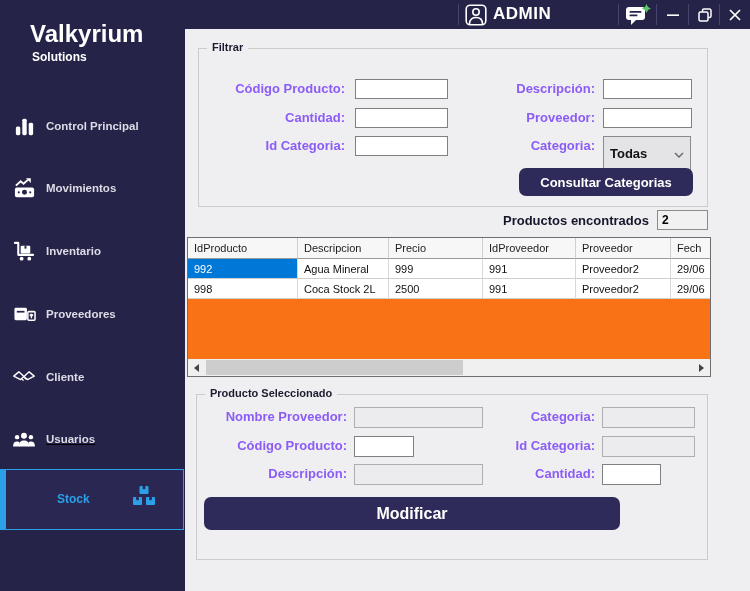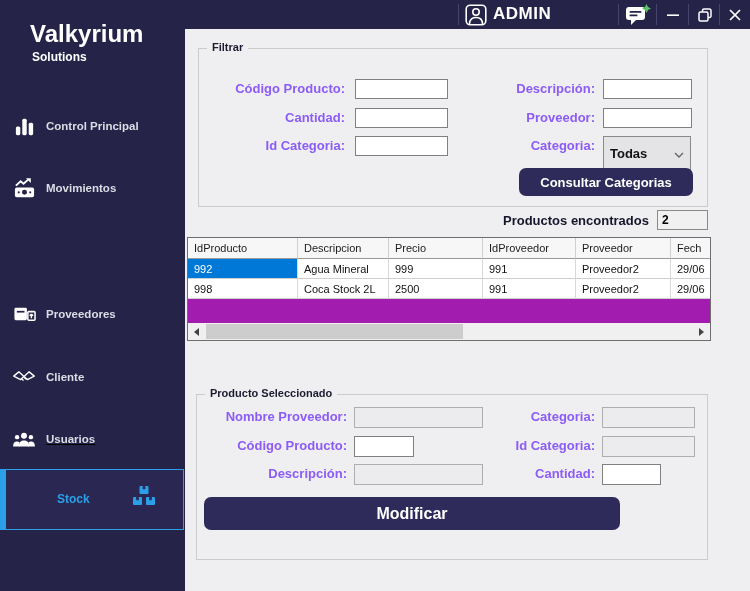--- a/index.html
+++ b/index.html
@@ -28,21 +28,21 @@
   .main { position:absolute; left:185px; top:29px; width:565px; height:562px; background:#efeff1; }
   .groupbox { position:absolute; border:1px solid #cbcbcb; }
   .groupbox-legend { position:absolute; left:8px; top:-8px; background:#efeff1; padding:0 5px; font-size:11px; font-weight:700; color:#1c1c30; }
   .f-label { position:absolute; font-size:13px; font-weight:700; color:#8b5cf6; text-align:right; line-height:20px; }
   .f-input { position:absolute; border:1px solid #808080; background:#ffffff; font-size:12px; padding:0 4px; font-family:"Liberation Sans", sans-serif; }
   .f-input.disabled { background:#ececee; border-color:#aeaeae; }
   .navy-btn { position:absolute; background:#2e2b5b; color:#ffffff; border:none; border-radius:7px; font-weight:700; font-family:"Liberation Sans", sans-serif; cursor:pointer; }
   .dropdown { position:absolute; background:#e4e4e7; border:1px solid #8a8a8a; display:flex; align-items:center; justify-content:space-between; padding:16px 6px; font-size:13px; font-weight:600; color:#111; cursor:pointer; }
 
   
-  .grid { position:absolute; left:2px; top:208px; width:524px; height:104px; background:#a21caf; border:1px solid #6e6e6e; overflow:hidden; }
+  .grid { position:absolute; left:2px; top:208px; width:524px; height:140px; background:#f97316; border:1px solid #6e6e6e; overflow:hidden; }
   .grid-row { display:flex; }
   .gh-cell { height:21px; background:#f7f7f7; border-right:1px solid #cfcfcf; border-bottom:1px solid #9a9a9a; font-size:11px; color:#1c1c1c; padding:4px 0 0 6px; overflow:hidden; white-space:nowrap; }
   .gd-cell { height:20px; background:#ffffff; border-right:1px solid #d8d8d8; border-bottom:1px solid #cfcfcf; font-size:11px; color:#111; padding:4px 0 0 6px; overflow:hidden; white-space:nowrap; }
   .gd-cell.sel { background:#0078d7; color:#ffffff; }
   .c0{width:110px;} .c1{width:91px;} .c2{width:94px;} .c3{width:93px;} .c4{width:95px;} .c5{width:39px; border-right:none;}
   .hscroll { position:absolute; left:0; bottom:0; width:100%; height:17px; background:#f0f0f0; }
   .hs-arrow { position:absolute; top:0; width:17px; height:17px; display:flex; align-items:center; justify-content:center; cursor:pointer; }
   .hs-thumb { position:absolute; left:18px; top:1px; width:257px; height:15px; background:#cdcdcd; cursor:pointer; }
   .tri-left { width:0; height:0; border-top:4px solid transparent; border-bottom:4px solid transparent; border-right:5px solid #444; }
   .tri-right { width:0; height:0; border-top:4px solid transparent; border-bottom:4px solid transparent; border-left:5px solid #444; }
@@ -120,20 +120,32 @@
           <polygon points="13.5,1.2 18.6,1.2 18.6,6.3" fill="#fff"></polygon>
           <rect x="2" y="11" width="20" height="10" rx="2" fill="#fff"></rect>
           <circle cx="12" cy="16" r="2.6" fill="#252348"></circle>
             <circle cx="6" cy="16" r="1.1" fill="#252348"></circle>
             <circle cx="18" cy="16" r="1.1" fill="#252348"></circle>
         </svg>
       </span>
       <span class="nav-label">Movimientos</span>
     </div>
 
+    <div class="nav-item" style="top:237px;">
+      <span class="nav-icon">
+        <svg width="23" height="23" viewBox="0 0 24 24">
+          <path d="M2 3 H5.5 V15.5 H21" stroke="#fff" stroke-width="2.2" fill="none" stroke-linecap="round" stroke-linejoin="round"></path>
+          <rect x="8" y="6" width="10" height="8" rx="1" fill="#fff"></rect>
+          <rect x="12" y="6" width="2" height="3" fill="#252348"></rect>
+          <circle cx="9" cy="19.5" r="2" fill="#fff"></circle>
+            <circle cx="17" cy="19.5" r="2" fill="#fff"></circle>
+        </svg>
+      </span>
+      <span class="nav-label">Inventario</span>
+    </div>
 
     <div class="nav-item" style="top:300px;">
       <span class="nav-icon">
         <svg width="23" height="23" viewBox="0 0 24 24">
           <rect x="1.5" y="5" width="13" height="13" rx="1.5" fill="#fff"></rect>
           <rect x="4" y="8.2" width="8" height="1.8" fill="#252348"></rect>
           <rect x="15.5" y="9" width="7.5" height="9" rx="1" fill="none" stroke="#fff" stroke-width="1.6"></rect>
           <path d="M19.2 16 V11.5 M19.2 11.5 L17.5 13.2 M19.2 11.5 L20.9 13.2" stroke="#fff" stroke-width="1.5" fill="none"></path>
         </svg>
       </span>

